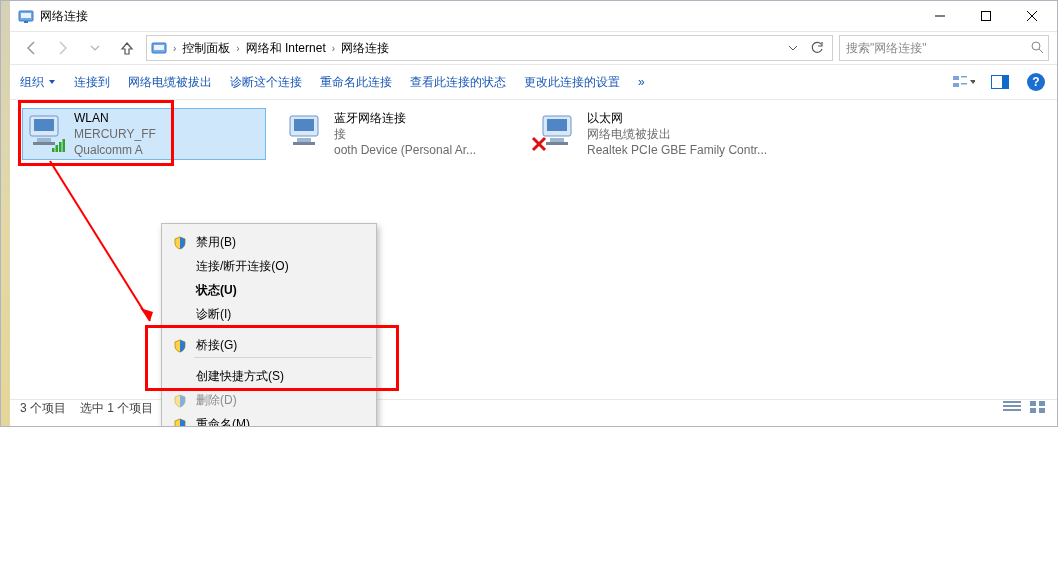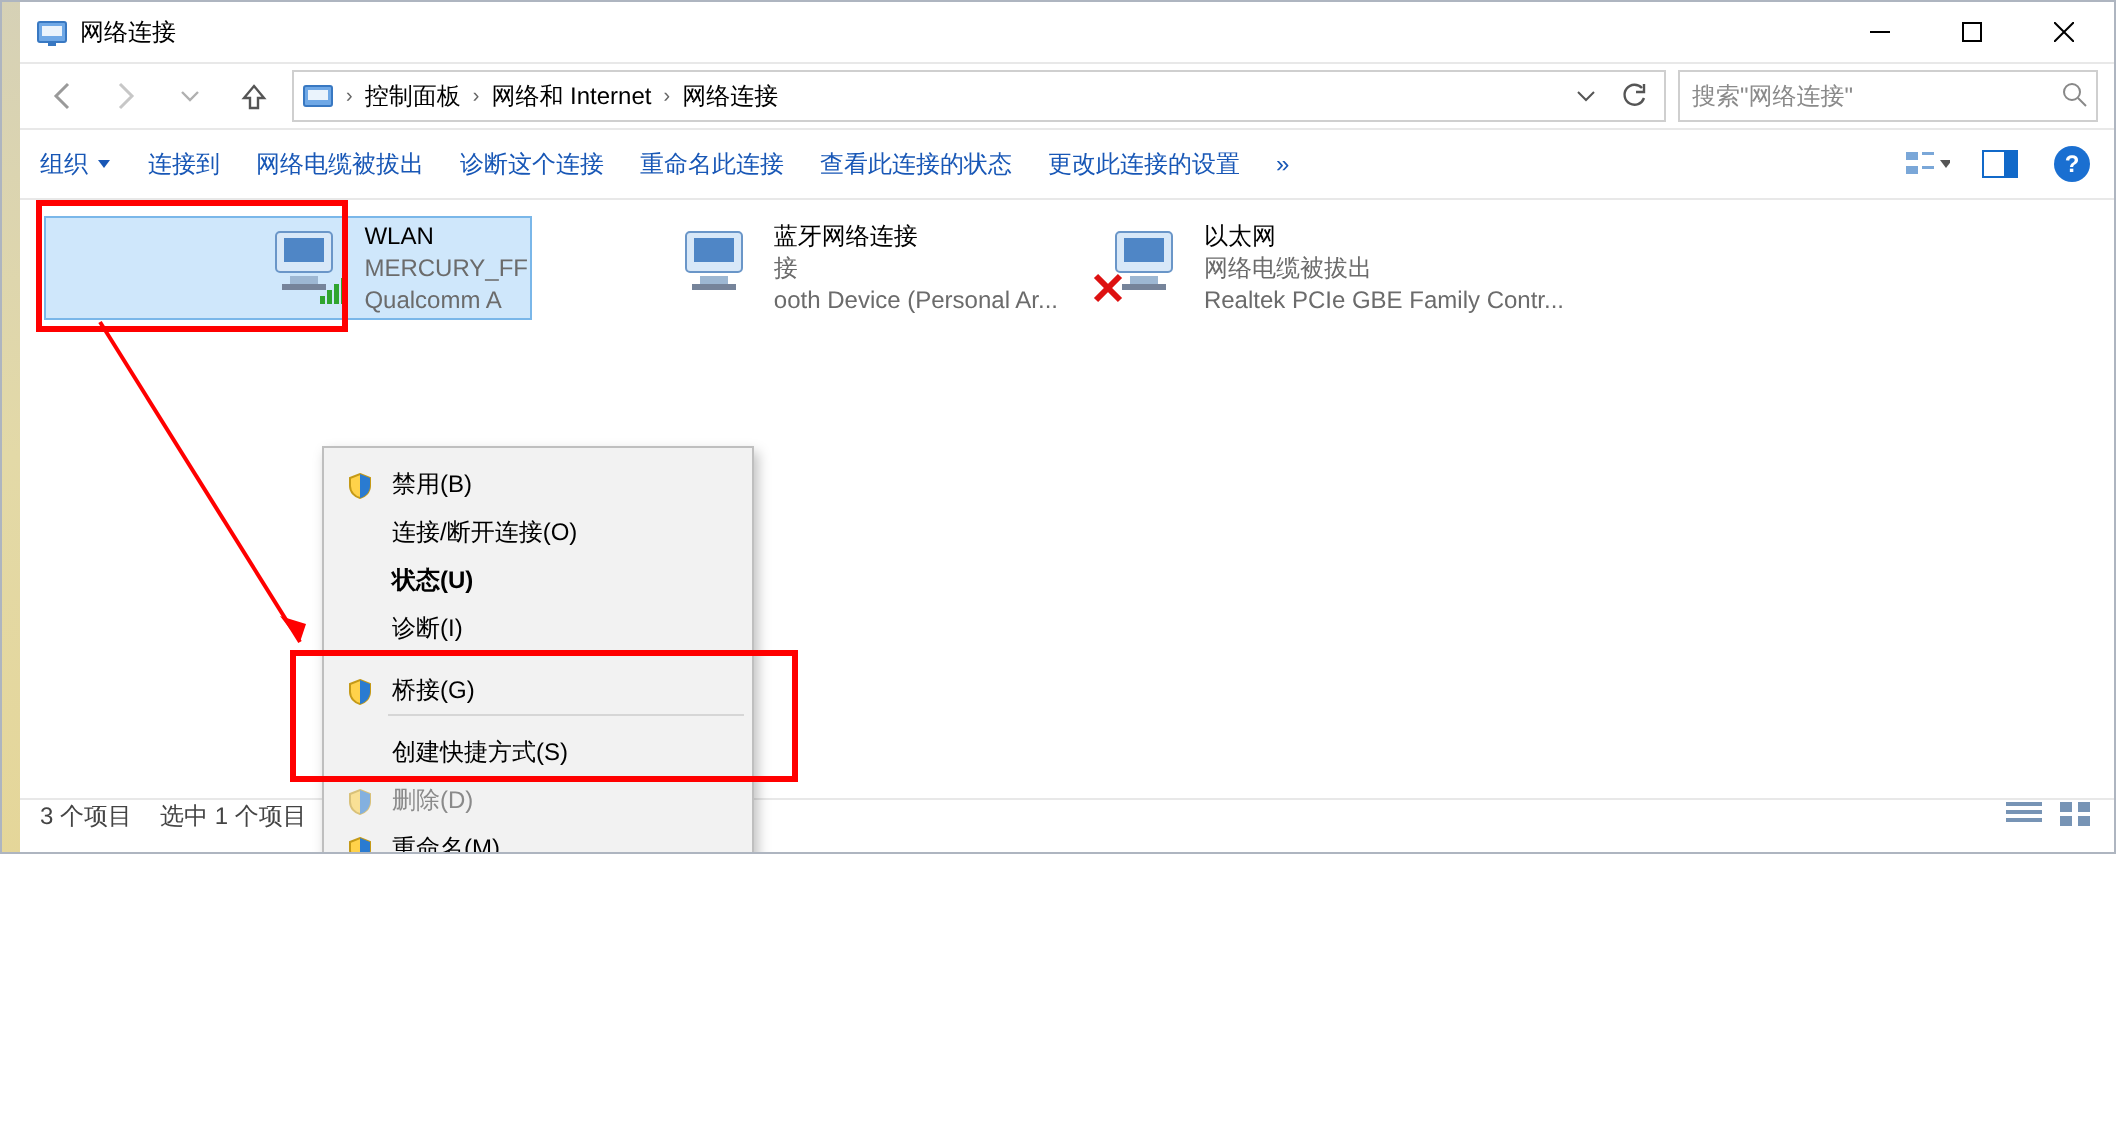--- a/index.html
+++ b/index.html
@@ -22,21 +22,21 @@
 .addr-end{display:flex;align-items:center;gap:2px;margin-left:auto;}
 .ab-btn{width:22px;height:22px;display:flex;align-items:center;justify-content:center;color:#555;}
 .searchbox{width:200px;height:24px;border:1px solid #cfcfcf;display:flex;align-items:center;padding:0 4px;color:#888;gap:4px;}
 .searchbox input{flex:1;border:none;outline:none;font-size:12px;font-family:inherit;color:#000;background:transparent;}
 .searchbox input::placeholder{color:#8a8a8a;}
 .cmdbar{height:34px;display:flex;align-items:center;padding:0 10px;gap:18px;background:#fff;border-top:1px solid #e8e8e8;border-bottom:1px solid #e8e8e8;}
 .cmd{color:#1857b6;font-size:12px;display:flex;align-items:center;gap:4px;}
 .cmdbar .endtools{margin-left:auto;display:flex;align-items:center;gap:14px;}
 .icobtn{width:22px;height:22px;display:flex;align-items:center;justify-content:center;}
 .content{position:relative;height:435px;background:#fff;}
-.item{position:absolute;display:flex;align-items:flex-start;gap:6px;width:245px;padding:2px;justify-content:flex-end;}
+.item{position:absolute;display:flex;align-items:flex-start;gap:6px;width:245px;padding:2px;}
 .item.sel{background:#cfe7fb;border:1px solid #7ab7e9;padding:1px;}
 .meta{display:flex;flex-direction:column;line-height:16px;}
 .meta .l1{color:#000;}
 .meta .l2,.meta .l3{color:#6b6b6b;}
 .redcross{position:absolute;left:-6px;bottom:-3px;}
 .nicwrap{position:relative;flex:0 0 44px;height:42px;}
 .ctxmenu{position:absolute;left:151px;top:123px;width:210px;background:#f2f2f2;border:1px solid #bfbfbf;box-shadow:2px 3px 6px rgba(0,0,0,0.25);padding:3px 2px;font-size:12px;z-index:10;}
 .mrow{height:24px;display:flex;align-items:flex-end;padding-left:8px;gap:8px;}
 .mrow.hov{background:#d8d8d8;border:1px solid #aeb3b9;margin:-1px;height:24px;}
 .mrow .sh{width:16px;height:16px;display:flex;align-items:center;justify-content:center;}

